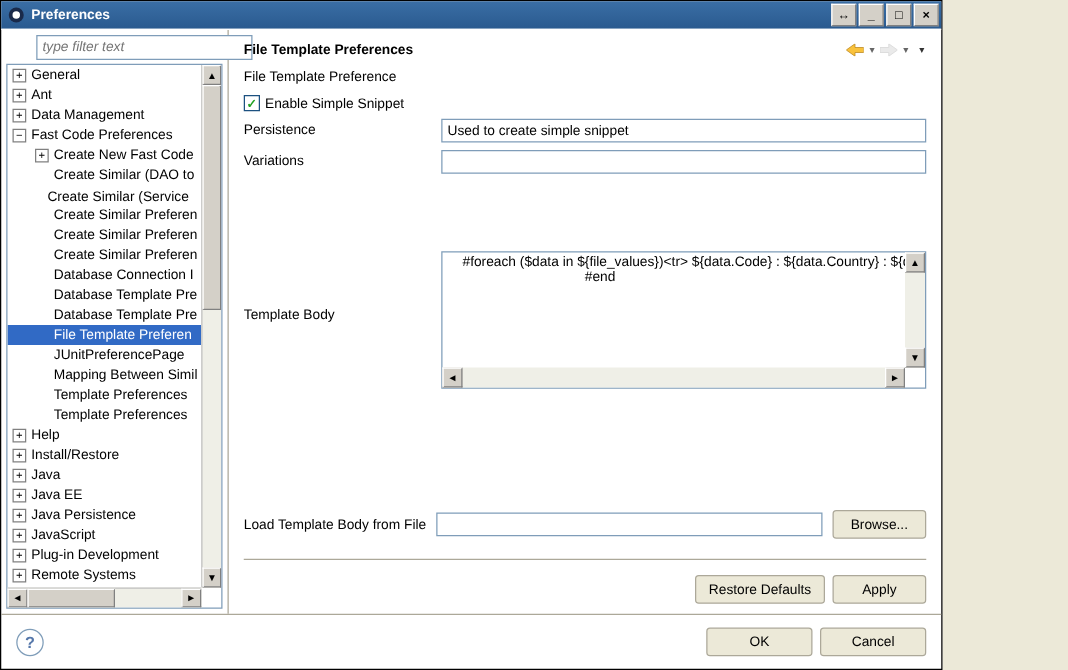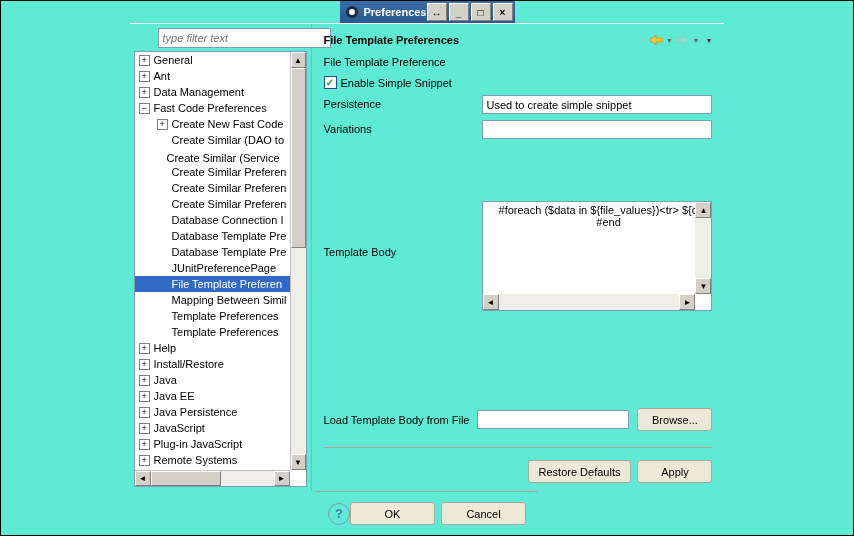--- a/index.html
+++ b/index.html
@@ -1,17 +1,17 @@
 <!DOCTYPE html>
 <html><head>
 <meta charset="utf-8">
 <style>
 * { box-sizing: border-box; margin: 0; padding: 0; }
 body { font-family: Tahoma, Arial, sans-serif; font-size: 11px; background: #ece9d8; width: 854px; height: 536px; overflow: hidden; }
-.window { width: 854px; height: 536px; border: 1px solid #000; background: #5eead4; display: flex; flex-direction: column; align-items: center; }
+.window { width: 754px; height: 536px; border: 1px solid #000; background: #ffffff; display: flex; flex-direction: column; }
 .titlebar { height: 22px; background: linear-gradient(to bottom, #3a6ea5 0%, #2a5a8f 100%); color: #fff; display: flex; align-items: center; padding: 0 2px 0 4px; font-weight: bold; }
 .titlebar-icon { width: 16px; height: 16px; margin-right: 4px; display:inline-flex; align-items:center; justify-content:center; }
 .titlebar-text { flex: 1; }
 .win-controls { display: flex; gap: 2px; }
 .win-btn { width: 20px; height: 18px; background: #d4d0c8; border: 1px solid #808080; border-top-color:#fff; border-left-color:#fff; display:flex; align-items:center; justify-content:center; font-size:10px; cursor:pointer; color:#000; }
 .main { flex: 1; display: flex; border-top: 1px solid #fff; min-height:0; }
 .sidebar { width: 182px; display: flex; flex-direction: column; padding: 4px; border-right: 1px solid #aca899; }
 .filter-input { width: 100%; height: 20px; border: 1px solid #7f9db9; padding: 2px 4px; font-size: 11px; color: #999; font-style: italic; margin-left: 24px; }
 .tree-wrap { flex: 1; border: 1px solid #7f9db9; background: #fff; margin-top: 3px; overflow: hidden; position: relative; }
 .tree { position:absolute; top:0; left:0; right:16px; bottom:16px; overflow:hidden; white-space:nowrap; }
@@ -123,28 +123,28 @@
               <span>Database Connection I</span>
             </div>
             <div class="tree-item" style="padding-left: 22px;">
               <span class="no-expander"></span>
               <span>Database Template Pre</span>
             </div>
             <div class="tree-item" style="padding-left: 22px;">
               <span class="no-expander"></span>
               <span>Database Template Pre</span>
             </div>
+            <div class="tree-item selected" style="padding-left: 22px;">
+              <span class="no-expander"></span>
+              <span>File Template Preferen</span>
+            </div>
             <div class="tree-item" style="padding-left: 22px;">
               <span class="no-expander"></span>
               <span>JUnitPreferencePage</span>
             </div>
-            <div class="tree-item selected" style="padding-left: 22px;">
-              <span class="no-expander"></span>
-              <span>File Template Preferen</span>
-            </div>
             <div class="tree-item" style="padding-left: 22px;">
               <span class="no-expander"></span>
               <span>Mapping Between Simil</span>
             </div>
             <div class="tree-item" style="padding-left: 22px;">
               <span class="no-expander"></span>
               <span>Template Preferences</span>
             </div>
             <div class="tree-item" style="padding-left: 22px;">
               <span class="no-expander"></span>
@@ -169,21 +169,21 @@
             <div class="tree-item" style="padding-left: 4px;">
               <span class="expander">+</span>
               <span>Java Persistence</span>
             </div>
             <div class="tree-item" style="padding-left: 4px;">
               <span class="expander">+</span>
               <span>JavaScript</span>
             </div>
             <div class="tree-item" style="padding-left: 4px;">
               <span class="expander">+</span>
-              <span>Plug-in JavaScript</span>
+              <span>Plug-in Development</span>
             </div>
             <div class="tree-item" style="padding-left: 4px;">
               <span class="expander">+</span>
               <span>Remote Systems</span>
             </div>
           </div>
         <div class="vscroll">
           <div class="vscroll-btn">▲</div>
           <div class="vscroll-thumb"></div>
           <div class="vscroll-btn" style="position:absolute;bottom:0;left:0;right:0">▼</div>

